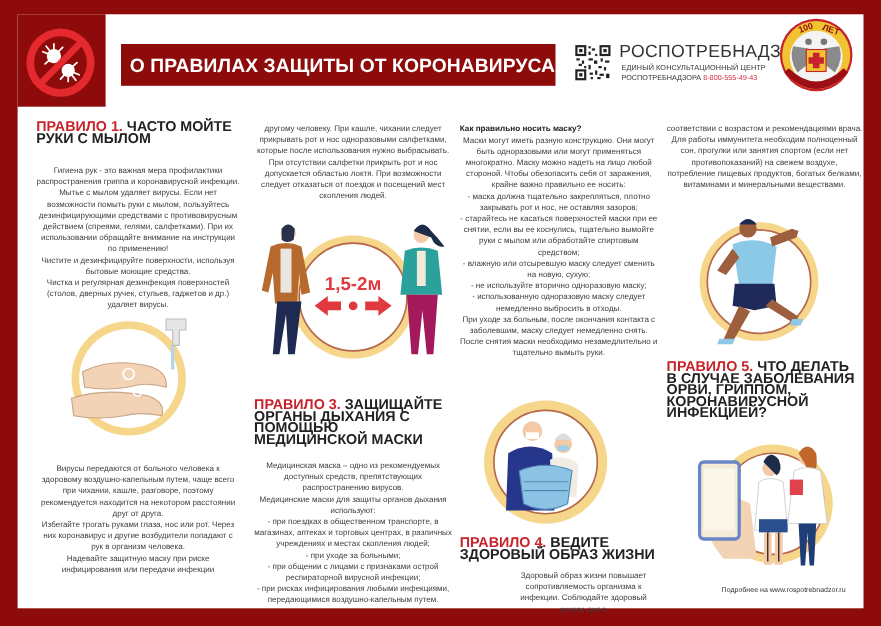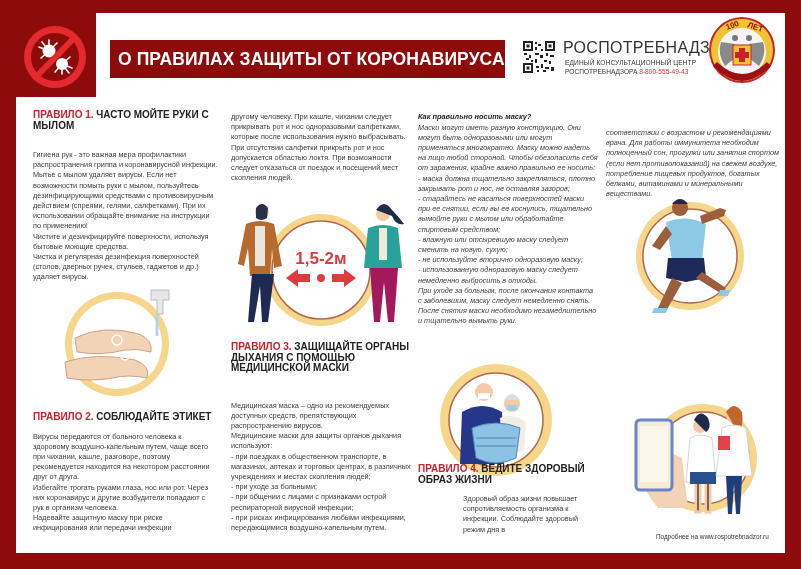--- a/index.html
+++ b/index.html
@@ -18,23 +18,23 @@
   .qr { position: absolute; left: 522px; top: 40px; width: 34px; height: 34px; }
   .org-name { position: absolute; left: 563px; top: 39px; font-size: 16px; color: #333; letter-spacing: 0.3px; }
   .org-sub1 { position: absolute; left: 565px; top: 59px; font-size: 6.6px; color: #333; letter-spacing: 0.1px; white-space: nowrap; }
   .org-sub2 { position: absolute; left: 565px; top: 68px; font-size: 6.6px; color: #333; white-space: nowrap; }
   .org-phone { color: #d03040; }
 
   .emblem { position: absolute; left: 707px; top: 14px; width: 70px; height: 80px; }
 
   .col { position: absolute; font-size: 7.3px; line-height: 10.2px; color: #3c3c3c; }
   .col p { margin: 0; }
-  .rule-h { font-weight: bold; font-size: 10px; line-height: 10.5px; color: #222; }
+  .rule-h { font-weight: bold; font-size: 13px; line-height: 10.5px; color: #222; }
   .rule-h .num { color: #c8232c; }
-  .body-text { white-space: pre-line; }
+  .body-text { white-space: pre-line; text-align: center; }
 
   .illus { position: absolute; }
 
   .footer-link { position: absolute; left: 656px; top: 533px; font-size: 6.4px; color: #333; white-space: nowrap; }
 </style>
 </head>
 <body>
 
 <div class="frame"></div>
 <div class="sheet"></div>
@@ -136,21 +136,20 @@
   <rect x="-10" y="0" width="0" height="0"></rect>
   <path d="M96 8 h18 v10 h-6 v14 h-6 v-14 h-6 z" fill="#e6e6e6" stroke="#bbb" stroke-width="1"></path>
   <path d="M102 32 v22" stroke="#b4d4ec" stroke-width="3"></path>
   <path d="M20 56 Q48 42 84 52 Q98 58 96 70 Q82 66 70 68 Q46 74 22 70 Z" fill="#f3d3b6" stroke="#c9a385" stroke-width="1"></path>
   <path d="M10 80 Q40 70 80 78 Q96 84 92 96 Q72 92 58 96 Q34 100 12 96 Z" fill="#f3d3b6" stroke="#c9a385" stroke-width="1"></path>
   <circle cx="62" cy="58" r="5" fill="none" stroke="#fff" stroke-width="1.5"></circle>
   <circle cx="70" cy="74" r="4" fill="none" stroke="#fff" stroke-width="1.5"></circle>
 </svg>
 
 <div class="col" style="left:33px; top:412px; width:185px;">
-  <p class="rule-h"><span class="num">ПРАВИЛО 2.</span> <span>СОБЛЮДАЙТЕ ЭТИКЕТ</span></p>
   <p class="body-text" style="margin-top:9px;">Вирусы передаются от больного человека к здоровому воздушно-капельным путем, чаще всего при чихании, кашле, разговоре, поэтому рекомендуется находится на некотором расстоянии друг от друга.
 Избегайте трогать руками глаза, нос или рот. Через них коронавирус и другие возбудители попадают с рук в организм человека.
 Надевайте защитную маску при риске инфицирования или передачи инфекции</p>
 </div>
 
 <div class="col" style="left:231px; top:112px; width:180px;">
   <p class="body-text">другому человеку. При кашле, чихании следует прикрывать рот и нос одноразовыми салфетками, которые после использования нужно выбрасывать. При отсутствии салфетки прикрыть рот и нос допускается областью локтя. При возможности следует отказаться от поездок и посещений мест скопления людей.</p>
 </div>
 
 <svg class="illus" style="left:228px; top:198px; width:185px; height:130px;" viewBox="0 0 185 130">
@@ -167,31 +166,31 @@
   <rect x="27" y="28" width="10" height="40" fill="#e9e6e0"></rect>
   <path d="M24 76 h22 l-6 48 h-6 l-2 -36 l-6 36 h-6 z" fill="#1f2a52"></path>
 
   <circle cx="155" cy="16" r="7" fill="#f3c9a8"></circle>
   <path d="M148 12 q8 -12 16 0 q6 6 12 14 q-8 2 -12 -8 z" fill="#1d2c49"></path>
   <path d="M140 30 q15 -6 30 0 l4 40 h-38 z" fill="#2aa29b"></path>
   <rect x="151" y="30" width="8" height="32" fill="#f1ead8"></rect>
   <path d="M142 70 h28 l-4 54 h-6 l-4 -40 l-4 40 h-6 z" fill="#a3195b"></path>
 </svg>
 
-<div class="col" style="left:231px; top:342px; width:180px;">
+<div class="col" style="left:231px; top:363px; width:180px;">
   <p class="rule-h"><span class="num">ПРАВИЛО 3.</span> <span>ЗАЩИЩАЙТЕ ОРГАНЫ ДЫХАНИЯ С ПОМОЩЬЮ МЕДИЦИНСКОЙ МАСКИ</span></p>
-  <p class="body-text" style="margin-top:27px;">Медицинская маска – одно из рекомендуемых доступных средств, препятствующих распространению вирусов.
+  <p class="body-text" style="margin-top:13px;">Медицинская маска – одно из рекомендуемых доступных средств, препятствующих распространению вирусов.
 Медицинские маски для защиты органов дыхания используют:
 - при поездках в общественном транспорте, в магазинах, аптеках и торговых центрах, в различных учреждениях и местах скопления людей;
 - при уходе за больными;
 - при общении с лицами с признаками острой респираторной вирусной инфекции;
 - при рисках инфицирования любыми инфекциями, передающимися воздушно-капельным путем.</p>
 </div>
 
-<div class="col" style="left:418px; top:112px; width:180px;font-style:italic;">
+<div class="col" style="left:418px; top:112px; width:180px;">
   <p class="rule-h" style="font-size:7.4px;">Как правильно носить маску?</p>
   <p class="body-text">Маски могут иметь разную конструкцию. Они могут быть одноразовыми или могут применяться многократно. Маску можно надеть на лицо любой стороной.  Чтобы обезопасить себя от заражения, крайне важно правильно ее носить:
 - маска должна тщательно закрепляться, плотно закрывать рот и нос, не оставляя зазоров;
 - старайтесь не касаться поверхностей маски при ее снятии, если вы ее коснулись, тщательно вымойте руки с мылом или обработайте спиртовым средством;
 - влажную или отсыревшую маску следует сменить на новую, сухую;
 - не используйте вторично одноразовую маску;
 - использованную одноразовую маску следует немедленно выбросить в отходы.
 При уходе за больным, после окончания контакта с заболевшим, маску следует немедленно снять. После снятия маски необходимо незамедлительно и тщательно вымыть руки.</p>
 </div>
 
@@ -202,45 +201,46 @@
   <rect x="42" y="31" width="12" height="6" fill="#ffffff"></rect>
   <path d="M26 50 q20 -12 40 0 l2 52 h-44 z" fill="#26368a"></path>
   <circle cx="76" cy="42" r="8" fill="#f3c9a8"></circle>
   <path d="M68 38 q8 -12 16 0" fill="#dcdcdc"></path>
   <rect x="71" y="43" width="10" height="5" fill="#9cd0e6"></rect>
   <path d="M64 56 q12 -6 26 4 l-2 30 h-22 z" fill="#f2ede4"></path>
   <path d="M36 66 q24 -10 48 0 l-4 30 q-20 10 -40 0 z" fill="#8cc3e4" stroke="#4f86b5" stroke-width="1"></path>
   <path d="M40 76 h40 M40 84 h40" stroke="#4f86b5" stroke-width="1"></path>
 </svg>
 
-<div class="col" style="left:418px; top:464px; width:180px;">
+<div class="col" style="left:418px; top:488px; width:180px;">
   <p class="rule-h"><span class="num">ПРАВИЛО 4.</span> <span>ВЕДИТЕ ЗДОРОВЫЙ ОБРАЗ ЖИЗНИ</span></p>
   <p class="body-text" style="margin-top:9px;margin-left:45px;">Здоровый образ жизни повышает сопротивляемость организма к инфекции. Соблюдайте здоровый режим дня в</p>
 </div>
 
-<div class="col" style="left:606px; top:128px; width:178px;font-style:italic;">
+<div class="col" style="left:606px; top:112px; width:178px;">
   <p class="body-text">соответствии с возрастом и рекомендациями врача. Для работы иммунитета необходим полноценный сон, прогулки или занятия спортом (если нет противопоказаний) на свежем воздухе, потребление пищевых продуктов, богатых белками, витаминами и минеральными веществами.</p>
 </div>
 
 <svg class="illus" style="left:628px; top:192px; width:130px; height:125px;" viewBox="0 0 130 125">
   <circle cx="62" cy="64" r="54" fill="#f6d68a"></circle>
   <circle cx="62" cy="64" r="47" fill="#ffffff" stroke="#b5674b" stroke-width="1.5"></circle>
   <circle cx="52" cy="16" r="8" fill="#9c5e3c"></circle>
   <path d="M44 12 q8 -10 16 0 z" fill="#1f2a52"></path>
   <path d="M38 30 q20 -8 40 2 l-4 36 h-30 z" fill="#8cc9e6"></path>
   <path d="M38 34 l-14 20 l8 4 l12 -16 z" fill="#9c5e3c"></path>
   <path d="M74 32 l22 -8 l2 -6 l-6 -2 l-20 8 z" fill="#9c5e3c"></path>
   <path d="M40 66 h36 l2 20 l-20 4 l-20 -4 z" fill="#1f2a5a"></path>
   <path d="M44 86 l-14 30 l8 3 l16 -28 z" fill="#9c5e3c"></path>
   <path d="M68 86 l26 16 l4 -6 l-24 -16 z" fill="#9c5e3c"></path>
   <path d="M26 116 h14 l-2 5 h-14 z" fill="#8cc9e6"></path>
   <path d="M92 98 l10 0 l-2 6 l-10 0 z" fill="#8cc9e6"></path>
 </svg>
 
 <div class="col" style="left:606px; top:328px; width:178px;">
+  <p class="rule-h"><span class="num">ПРАВИЛО 5.</span> <span>ЧТО ДЕЛАТЬ В СЛУЧАЕ ЗАБОЛЕВАНИЯ ОРВИ, ГРИППОМ, КОРОНАВИРУСНОЙ ИНФЕКЦИЕЙ?</span></p>
 </div>
 
 <svg class="illus" style="left:628px; top:398px; width:150px; height:120px;" viewBox="0 0 150 120">
   <circle cx="75" cy="60" r="54" fill="#f6d68a"></circle>
   <circle cx="75" cy="60" r="46" fill="#ffffff" stroke="#b5674b" stroke-width="1.5"></circle>
   <path d="M10 40 q-6 40 20 70 h30 l-6 -50 z" fill="#f3d3b6"></path>
   <rect x="8" y="22" width="36" height="70" rx="4" fill="#f5ecd8" stroke="#6b86c6" stroke-width="3"></rect>
   <rect x="12" y="28" width="28" height="56" fill="#faf6ea"></rect>
 
   <circle cx="72" cy="28" r="7" fill="#f3c9a8"></circle>

